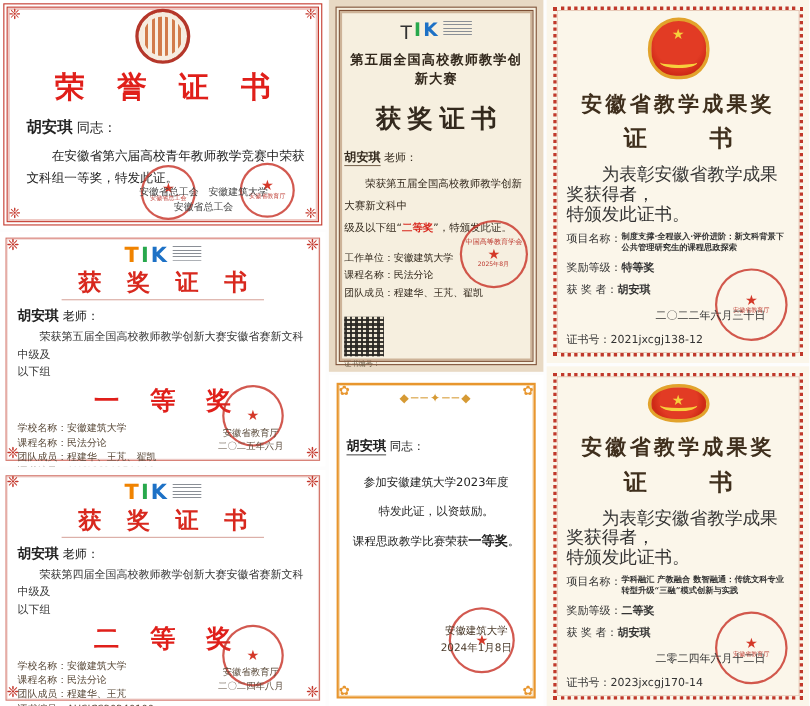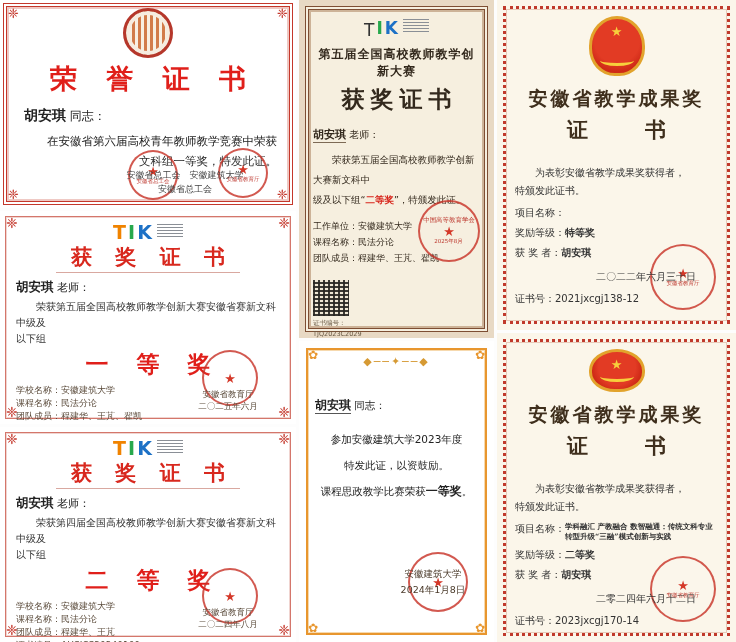--- a/index.html
+++ b/index.html
@@ -21,21 +21,21 @@
   .ca-frame{position:absolute;inset:3px;border:4px double #c4372b;box-shadow:inset 0 0 0 2px #efc9c4;}
   .ca-corner{position:absolute;color:#c4372b;font-size:13px;line-height:1;}
   .ca-body{position:absolute;inset:10px;display:flex;flex-direction:column;align-items:center;}
   .ca-emblem{width:44px;height:44px;border-radius:50%;border:3px solid #b5372b;
              background:repeating-linear-gradient(90deg,#d27b4a 0 3px,#f8efe3 3px 6px);
              box-shadow:inset 0 0 0 4px #f6ece0;margin-top:-2px;}
   .ca-title{font-family:"DejaVu Serif",serif;font-weight:bold;font-size:27px;letter-spacing:10px;
             color:#e01f1a;margin-top:3px;text-indent:10px;}
   .ca-nameline{align-self:flex-start;margin:10px 0 0 14px;font-size:12px;color:#222;}
   .ca-name{font-weight:bold;font-size:14px;font-family:"DejaVu Serif",serif;}
-  .ca-text{align-self:flex-start;margin:6px 0 0 14px;font-size:11.5px;line-height:20px;color:#222;text-align:right;}
+  .ca-text{align-self:flex-start;margin:6px 0 0 14px;font-size:11.5px;line-height:20px;color:#222;}
   .ca-text .ind{display:block;text-indent:2em;}
   .ca-footer{position:absolute;right:16px;bottom:12px;width:190px;text-align:center;font-size:9px;
              color:#444;line-height:14px;z-index:2;}
   .ca-seal1{width:46px;height:46px;right:118px;bottom:8px;}
   .ca-seal2{width:46px;height:46px;right:28px;bottom:10px;}
 
   
   .certB{left:0;top:211px;width:296px;height:213px;background:#fff;}
   .certC{left:0;top:427px;width:296px;height:215px;background:#fff;}
   .tik-frame{position:absolute;inset:5px;border:1px solid #d4766b;box-shadow:0 0 0 3px #fff,inset 0 0 0 1px #f0d4d0;}
@@ -63,21 +63,21 @@
 
   
   .certD{left:299px;top:0;width:195px;height:338px;background:#e8d9c4;}
   .cd-frame{position:absolute;inset:6px;background:#f6efdf;border:4px double #7d4e33;
             box-shadow:inset 0 0 0 2px #cdb398;}
   .cd-body{position:absolute;inset:16px 14px;display:flex;flex-direction:column;}
   .cd-logo{display:flex;justify-content:center;align-items:flex-start;gap:2px;margin-top:2px;}
   .cd-comp{text-align:center;font-family:"DejaVu Serif",serif;font-weight:bold;font-size:12px;
            color:#33291d;margin-top:6px;letter-spacing:1px;}
   .cd-title{text-align:center;font-family:"DejaVu Serif",serif;font-weight:bold;font-size:23px;
-            letter-spacing:6px;color:#33291d;text-indent:6px;margin-top:4px;}
+            letter-spacing:6px;color:#33291d;text-indent:6px;margin-top:12px;}
   .cd-nameline{margin-top:12px;font-size:10px;color:#33291d;}
   .cd-name{font-weight:bold;font-size:11px;border-bottom:1px solid #7d6a55;padding-bottom:1px;}
   .cd-text{margin-top:8px;font-size:9.5px;line-height:20px;color:#33291d;}
   .cd-text .ind{display:block;text-indent:2em;}
   .cd-details{margin-top:8px;}
   .cd-details .detail{line-height:16px;color:#33291d;font-family:Liberation Serif, serif;}
   .cd-qrblock{margin-top:14px;}
   .cd-qr{width:36px;height:36px;background:
          repeating-linear-gradient(0deg,rgba(40,38,34,.9) 0 2px,transparent 2px 4px),
          repeating-linear-gradient(90deg,rgba(40,38,34,.9) 0 2px,#efe7d4 2px 5px);}
@@ -110,21 +110,21 @@
              background:radial-gradient(circle at 50% 40%,#e23b24 0 55%,#cf2a17 75%);
              border:3px solid #e2a32c;margin-top:2px;}
   .cf-emblem:after{content:"★";position:absolute;top:5px;left:50%;transform:translateX(-50%);
              color:#f7d03c;font-size:13px;}
   .cf-emblem:before{content:"";position:absolute;bottom:7px;left:8px;right:8px;height:8px;
              border-bottom:3px solid #f7d03c;border-radius:0 0 50% 50%;}
   .cf-heading{font-family:"DejaVu Serif",serif;font-weight:bold;font-size:19px;letter-spacing:3px;
               color:#3f2f1d;margin-top:10px;}
   .cf-sub{font-family:"DejaVu Serif",serif;font-weight:bold;font-size:21px;letter-spacing:18px;
           text-indent:18px;color:#3f2f1d;margin-top:4px;}
-  .cf-text{align-self:flex-start;margin-top:20px;font-size:10px;line-height:18px;color:#333;
+  .cf-text{align-self:flex-start;margin-top:10px;font-size:16px;line-height:18px;color:#333;
            font-family:"DejaVu Serif",serif;}
   .cf-text .ind{display:block;text-indent:2em;}
   .cf-row{align-self:flex-start;margin-top:6px;font-size:10px;color:#333;display:flex;
           font-family:"DejaVu Serif",serif;}
   .cf-row .lbl{white-space:nowrap;}
   .cf-project{font-size:7.5px;line-height:10px;color:#333;max-width:150px;font-weight:bold;}
   .cf-grade,.cf-winner{font-weight:bold;}
   .cf-date{align-self:flex-end;margin-top:10px;margin-right:22px;font-size:10px;color:#333;
            font-family:"DejaVu Serif",serif;z-index:2;}
   .cf-number{align-self:flex-start;margin-top:8px;font-size:10px;color:#333;}
@@ -320,20 +320,21 @@
     <div class="cf-body">
       <div class="cf-emblem"></div>
       <div class="cf-heading">安徽省教学成果奖</div>
       <div class="cf-sub">证　书</div>
       <div class="cf-text">
         <span class="ind">为表彰安徽省教学成果奖获得者，</span>
         <span>特颁发此证书。</span>
       </div>
       <div class="cf-row">
         <span class="lbl">项目名称：</span>
+        <span class="cf-project">制度支撑·全程嵌入·评价进阶：新文科背景下公共管理研究生的课程思政探索</span>
       </div>
       <div class="cf-row">
         <span class="lbl">奖励等级：</span>
         <span class="cf-grade">特等奖</span>
       </div>
       <div class="cf-row">
         <span class="lbl">获 奖 者：</span>
         <span class="cf-winner">胡安琪</span>
       </div>
       <div class="cf-date">二〇二二年六月三十日</div>

